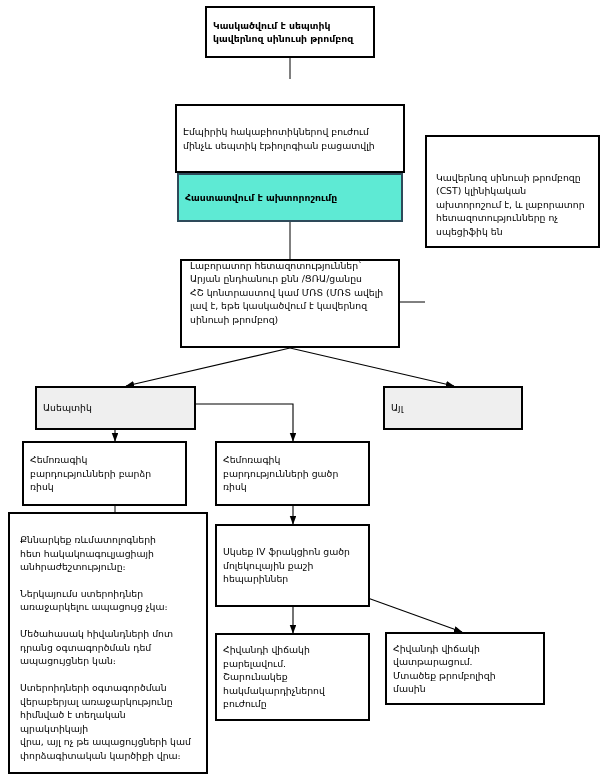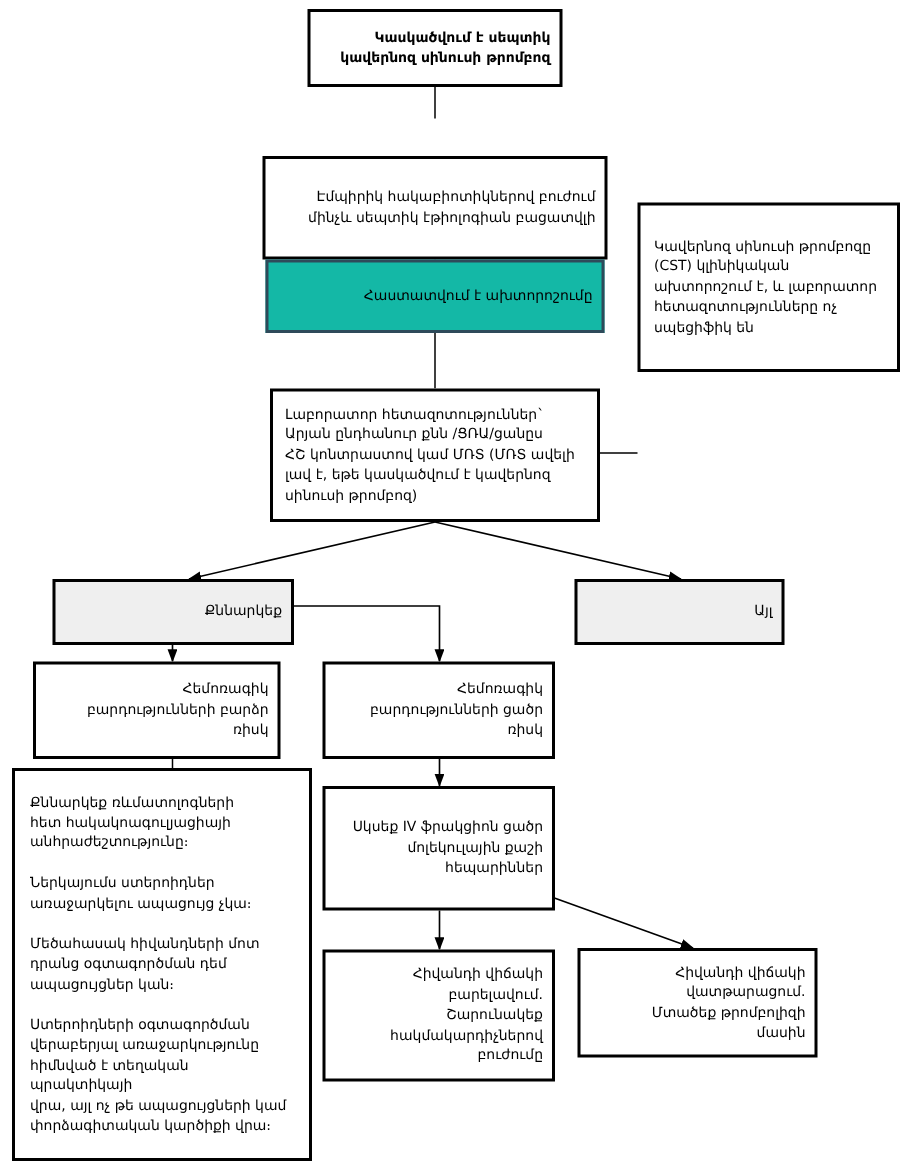--- a/index.html
+++ b/index.html
@@ -15,31 +15,31 @@
 
   
   .node{
     position:absolute;
     box-sizing:border-box;
     border:2px solid #000;
     background:#ffffff;
     display:flex;
     align-items:center;
     justify-content:center;
-    text-align:right;
+    text-align:left;
     line-height:1.45;
     font-size:9.3px;
     padding:20px 6px;
   }
   .node .txt{width:100%;white-space:pre-line;}
 
   .bold{font-weight:bold;}
   .gray{background:#efefef;}
-  .decision{border:2px solid #2e4a5a;background:#14b8a6;}
-  .leftalign{text-align:left;}
+  .decision{border:2px solid #2e4a5a;background:#5eead4;font-weight:bold;}
+  .leftalign{text-align:left;align-items:flex-end;}
   .leftalign .txt{text-align:left;}
   svg.conn{position:absolute;left:0;top:0;width:604px;height:784px;overflow:visible;pointer-events:none;}
 </style>
 </head>
 <body>
 
 <div id="canvas">
 
   <svg class="conn">
     <defs>
@@ -83,30 +83,30 @@
   </div>
 
   <div class="node decision" style="left:177px;top:173px;width:226px;height:49px;">
     <span class="txt">Հաստատվում է ախտորոշումը</span>
   </div>
 
   <div class="node leftalign" style="left:425px;top:135px;width:175px;height:113px;padding:8px 9px;">
     <span class="txt">Կավերնոզ սինուսի թրոմբոզը (CST) կլինիկական ախտորոշում է, և լաբորատոր հետազոտությունները ոչ սպեցիֆիկ են</span>
   </div>
 
-  <div class="node leftalign" style="left:180px;top:259px;width:220px;height:89px;padding:0 8px;">
+  <div class="node leftalign" style="left:180px;top:259px;width:220px;height:89px;padding:20px 8px;">
     <span class="txt">Լաբորատոր        հետազոտություններ`
 Արյան ընդհանուր քնն /ՑՌԱ/ցանըս
 ՀՇ կոնտրաստով  կամ ՄՌՏ (ՄՌՏ ավելի
 լավ է, եթե կասկածվում է կավերնոզ
 սինուսի թրոմբոզ)</span>
   </div>
 
   <div class="node gray" style="left:35px;top:386px;width:161px;height:38px;">
-    <span class="txt">Քննարկեք</span>
+    <span class="txt">Ասեպտիկ</span>
   </div>
 
   <div class="node gray" style="left:383px;top:386px;width:140px;height:38px;">
     <span class="txt">Այլ</span>
   </div>
 
   <div class="node" style="left:22px;top:441px;width:165px;height:65px;">
     <span class="txt">Հեմոռագիկ
 բարդությունների բարձր
 ռիսկ</span>

